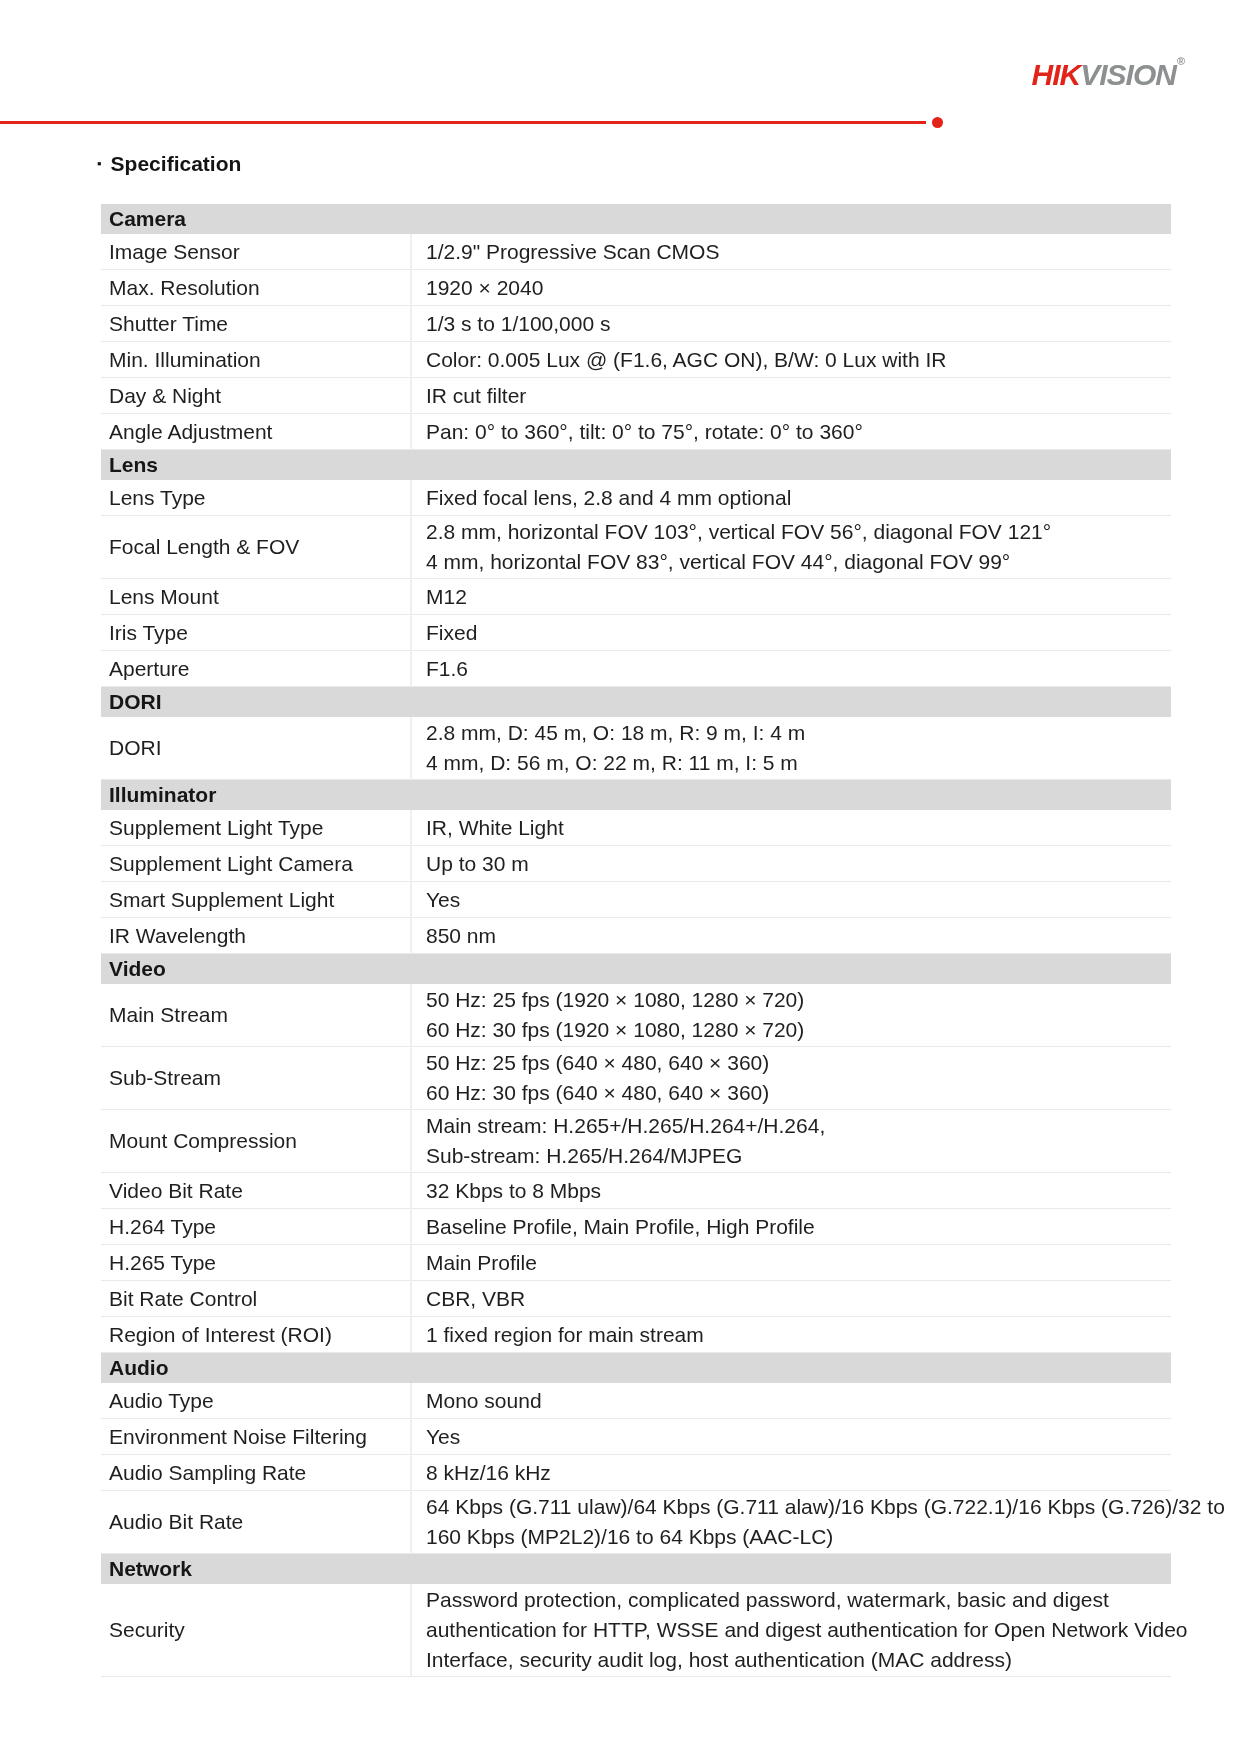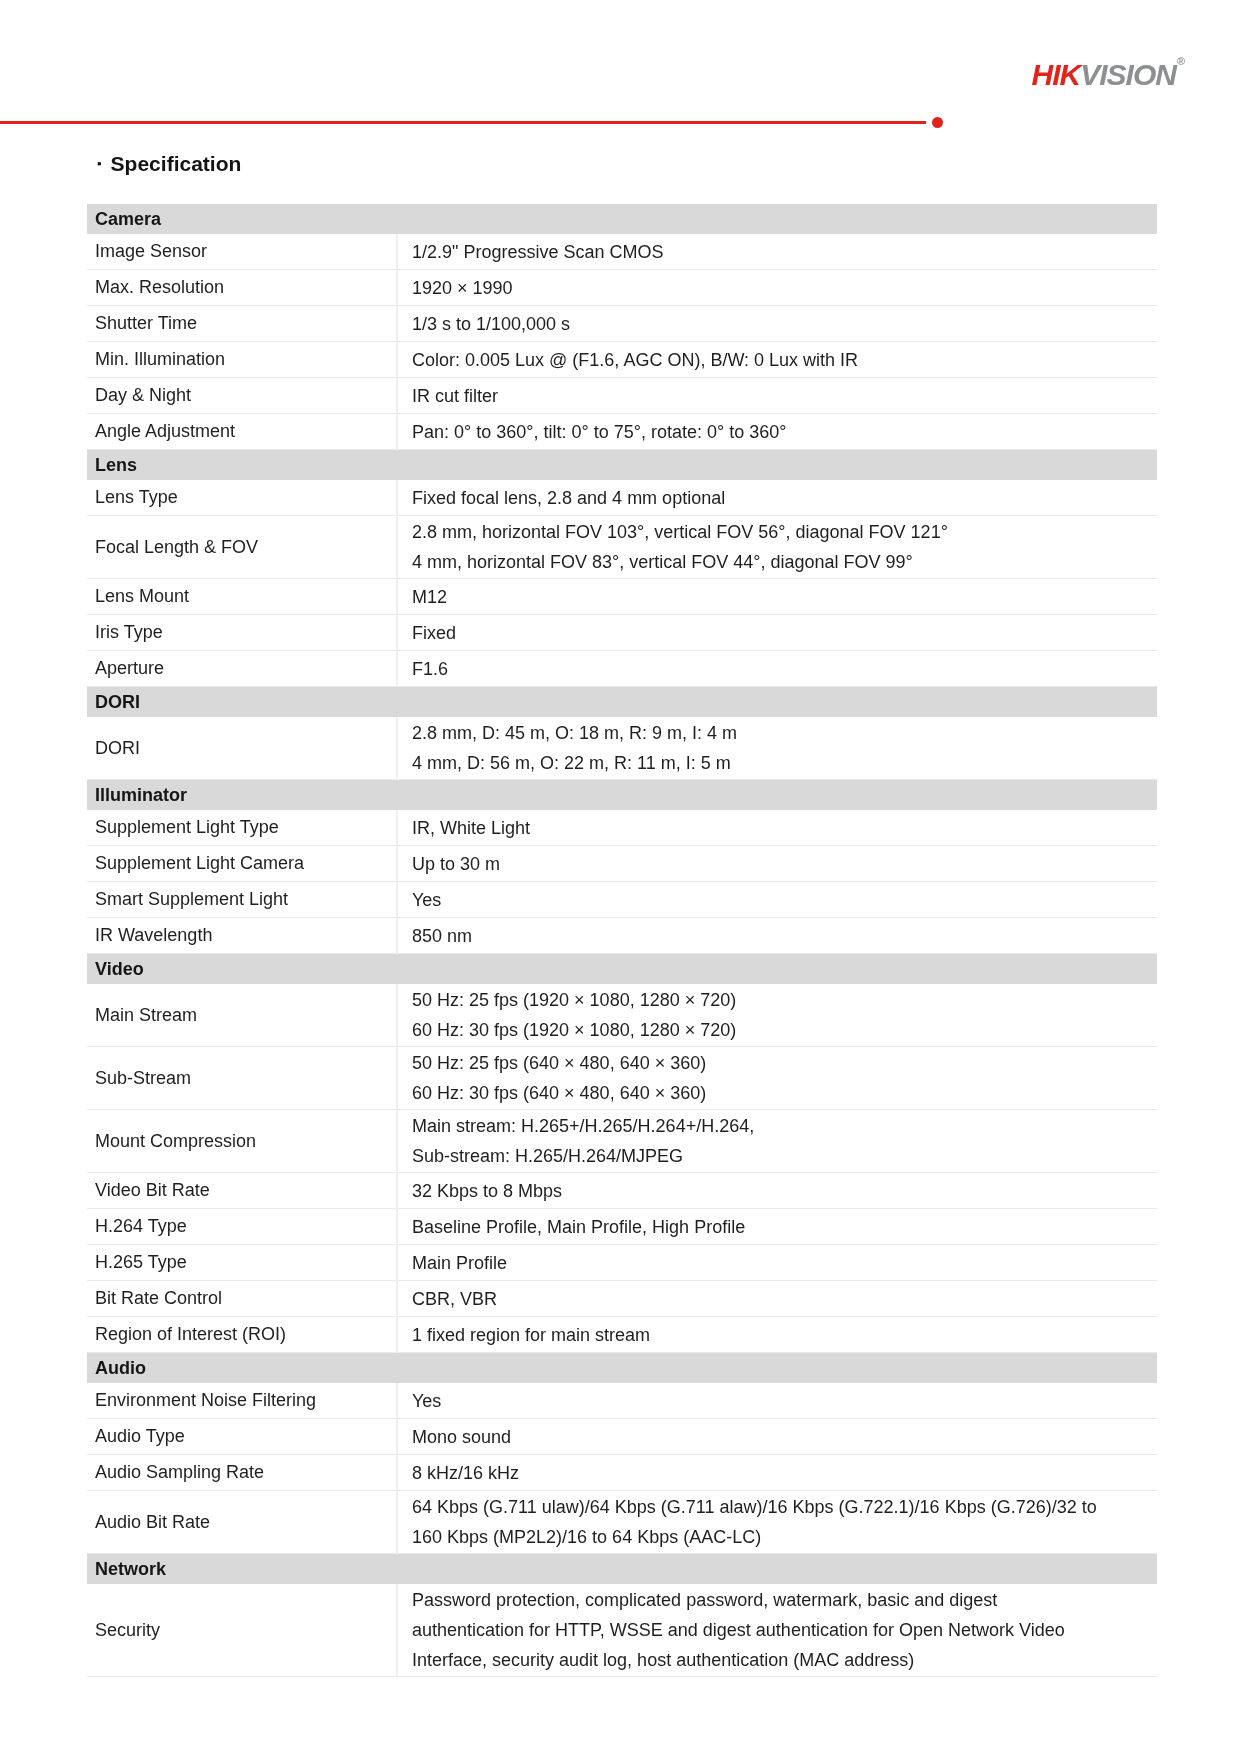--- a/index.html
+++ b/index.html
@@ -43,24 +43,24 @@
     display:flex; align-items:center;
     font-size:21px; font-weight:bold; color:#141414;
   }
   .heading .bullet {
     font-size:13px; margin-right:9px;
     position:relative; top:-1px;
   }
 
   
   table.spec-table {
-    position:absolute; top:204px; left:87px;
+    position:absolute; top:204px; left:101px;
     width:1070px;
     border-collapse:collapse; table-layout:fixed;
-    font-size:18px; color:#1f1f1f;
+    font-size:21px; color:#1f1f1f;
   }
   col.c-label { width:310px; }
   col.c-value { width:760px; }
 
   tr.section-row td {
     background:#d9d9d9;
     font-weight:bold;
     height:30px;
     padding:0 0 0 8px;
     color:#161616;
@@ -107,21 +107,21 @@
         </tr>
         <tr class="data-row">
           <td class="label-cell">Image Sensor</td>
           <td class="value-cell">
             <div class="vline">1/2.9" Progressive Scan CMOS</div>
           </td>
         </tr>
         <tr class="data-row">
           <td class="label-cell">Max. Resolution</td>
           <td class="value-cell">
-            <div class="vline">1920 × 1990</div>
+            <div class="vline">1920 × 2040</div>
           </td>
         </tr>
         <tr class="data-row">
           <td class="label-cell">Shutter Time</td>
           <td class="value-cell">
             <div class="vline">1/3 s to 1/100,000 s</div>
           </td>
         </tr>
         <tr class="data-row">
           <td class="label-cell">Min. Illumination</td>
@@ -263,29 +263,29 @@
         <tr class="data-row">
           <td class="label-cell">Region of Interest (ROI)</td>
           <td class="value-cell">
             <div class="vline">1 fixed region for main stream</div>
           </td>
         </tr>
         <tr class="section-row">
           <td colspan="2">Audio</td>
         </tr>
         <tr class="data-row">
+          <td class="label-cell">Audio Type</td>
+          <td class="value-cell">
+            <div class="vline">Mono sound</div>
+          </td>
+        </tr>
+        <tr class="data-row">
           <td class="label-cell">Environment Noise Filtering</td>
           <td class="value-cell">
             <div class="vline">Yes</div>
-          </td>
-        </tr>
-        <tr class="data-row">
-          <td class="label-cell">Audio Type</td>
-          <td class="value-cell">
-            <div class="vline">Mono sound</div>
           </td>
         </tr>
         <tr class="data-row">
           <td class="label-cell">Audio Sampling Rate</td>
           <td class="value-cell">
             <div class="vline">8 kHz/16 kHz</div>
           </td>
         </tr>
         <tr class="data-row">
           <td class="label-cell">Audio Bit Rate</td>

